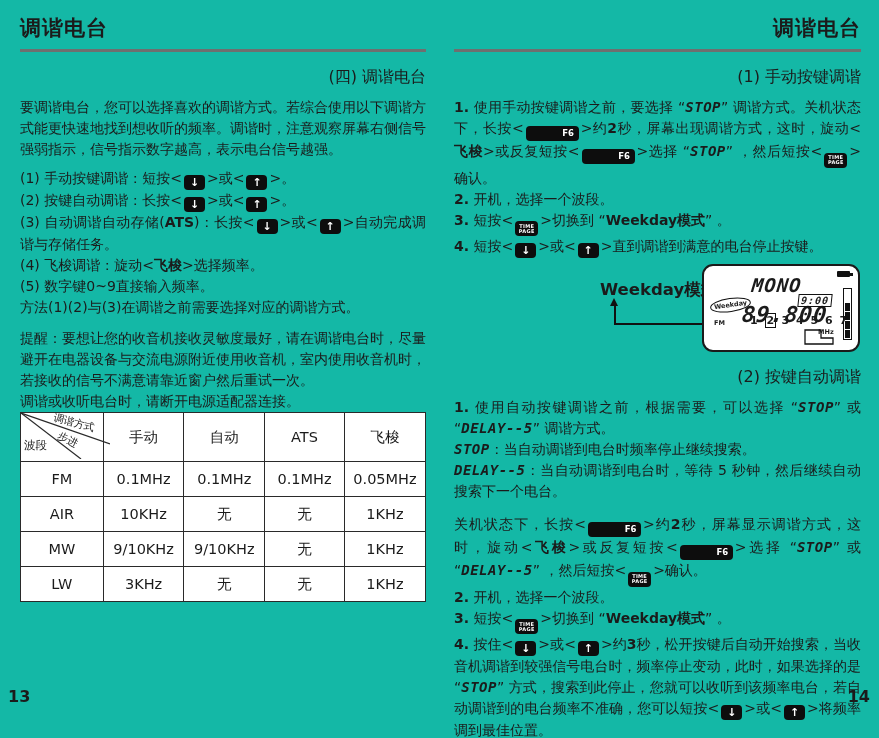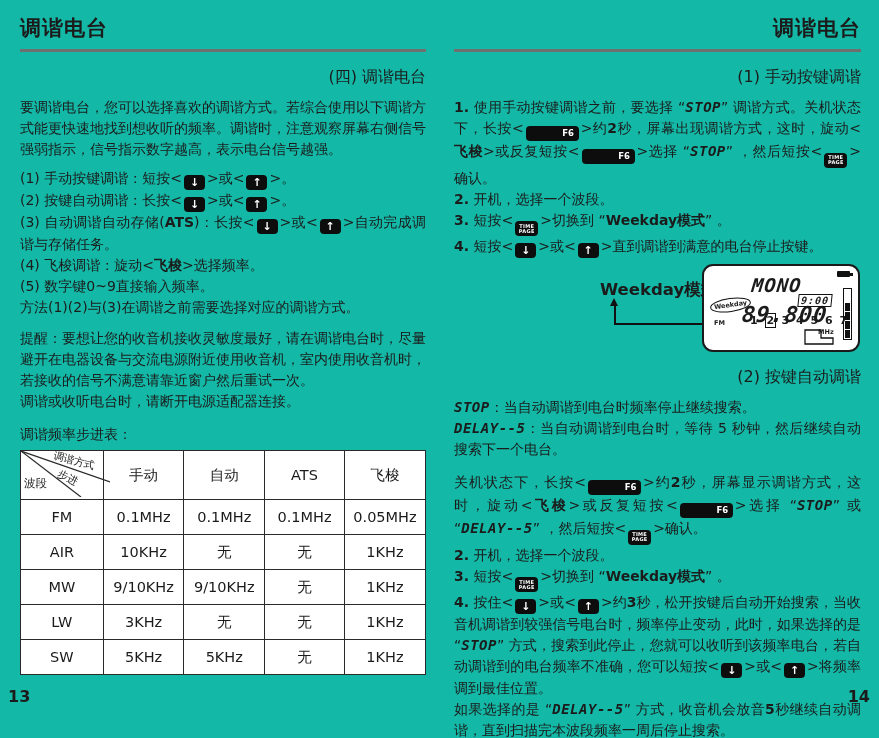--- a/index.html
+++ b/index.html
@@ -74,21 +74,20 @@
     <div class="sec-title">(四) 调谐电台</div>
     <p>要调谐电台，您可以选择喜欢的调谐方式。若综合使用以下调谐方式能更快速地找到想收听的频率。调谐时，注意观察屏幕右侧信号强弱指示，信号指示数字越高，表示电台信号越强。</p>
     <p class="mt8">(1) 手动按键调谐：短按&lt;<span class="keycap key-down">↓</span>&gt;或&lt;<span class="keycap key-up">↑</span>&gt;。</p>
     <p>(2) 按键自动调谐：长按&lt;<span class="keycap key-down">↓</span>&gt;或&lt;<span class="keycap key-up">↑</span>&gt;。</p>
     <p>(3) 自动调谐自动存储(<b>ATS</b>)：长按&lt;<span class="keycap key-down">↓</span>&gt;或&lt;<span class="keycap key-up">↑</span>&gt;自动完成调谐与存储任务。</p>
     <p>(4) 飞梭调谐：旋动&lt;<b>飞梭</b>&gt;选择频率。</p>
     <p>(5) 数字键0~9直接输入频率。</p>
     <p>方法(1)(2)与(3)在调谐之前需要选择对应的调谐方式。</p>
     <p class="mt10">提醒：要想让您的收音机接收灵敏度最好，请在调谐电台时，尽量避开在电器设备与交流电源附近使用收音机，室内使用收音机时，若接收的信号不满意请靠近窗户然后重试一次。</p>
     <p>调谐或收听电台时，请断开电源适配器连接。</p>
-    <div class="tbl-caption">调谐频率步进表：</div>
     <table class="steps">
       <tbody>
         <tr>
           <td class="corner-cell">
             <svg class="corner-svg" width="89" height="46">
               <line x1="0" y1="0" x2="89" y2="31" stroke="#2a2a2a" stroke-width="1.2"></line>
               <line x1="0" y1="0" x2="60" y2="46" stroke="#2a2a2a" stroke-width="1.2"></line>
             </svg>
             <span class="corner-lab lab-mode">调谐方式</span>
             <span class="corner-lab lab-step">步进</span>
@@ -119,27 +118,20 @@
             <td>MW</td>
             <td>9/10KHz</td>
             <td>9/10KHz</td>
             <td>无</td>
             <td>1KHz</td>
           </tr>
           <tr>
             <td>LW</td>
             <td>3KHz</td>
             <td>无</td>
-            <td>无</td>
-            <td>1KHz</td>
-          </tr>
-          <tr>
-            <td>SW</td>
-            <td>5KHz</td>
-            <td>5KHz</td>
             <td>无</td>
             <td>1KHz</td>
           </tr>
         </tbody>
     </table>
   </div>
 
   <div class="col col-right">
     <div class="hdr hdr-right">
       <span>调谐电台</span>
@@ -175,20 +167,21 @@
         <div class="lcd-signal">
           <div class="sig-seg"></div>
           <div class="sig-seg"></div>
           <div class="sig-seg"></div>
           <div class="sig-seg"></div>
         </div>
       </div>
     </div>
 
     <div class="sec-title" style="margin-top:9px;">(2) 按键自动调谐</div>
+    <p><b>1.</b> 使用自动按键调谐之前，根据需要，可以选择 “<span class="lcdtxt">STOP</span>” 或 “<span class="lcdtxt">DELAY--5</span>” 调谐方式。</p>
     <p><span class="lcdtxt">STOP</span>：当自动调谐到电台时频率停止继续搜索。</p>
     <p><span class="lcdtxt">DELAY--5</span>：当自动调谐到电台时，等待 5 秒钟，然后继续自动搜索下一个电台。</p>
     <p class="mt12">关机状态下，长按&lt;<span class="keycap key-f6">F6</span>&gt;约<b>2</b>秒，屏幕显示调谐方式，这时，旋动&lt;<b>飞梭</b>&gt;或反复短按&lt;<span class="keycap key-f6">F6</span>&gt;选择 “<span class="lcdtxt">STOP</span>” 或 “<span class="lcdtxt">DELAY--5</span>” ，然后短按&lt;<span class="keycap key-timepage">
           <span>TIME</span>
           <span>PAGE</span>
         </span>&gt;确认。</p>
     <p><b>2.</b> 开机，选择一个波段。</p>
     <p><b>3.</b> 短按&lt;<span class="keycap key-timepage">
           <span>TIME</span>
           <span>PAGE</span>

